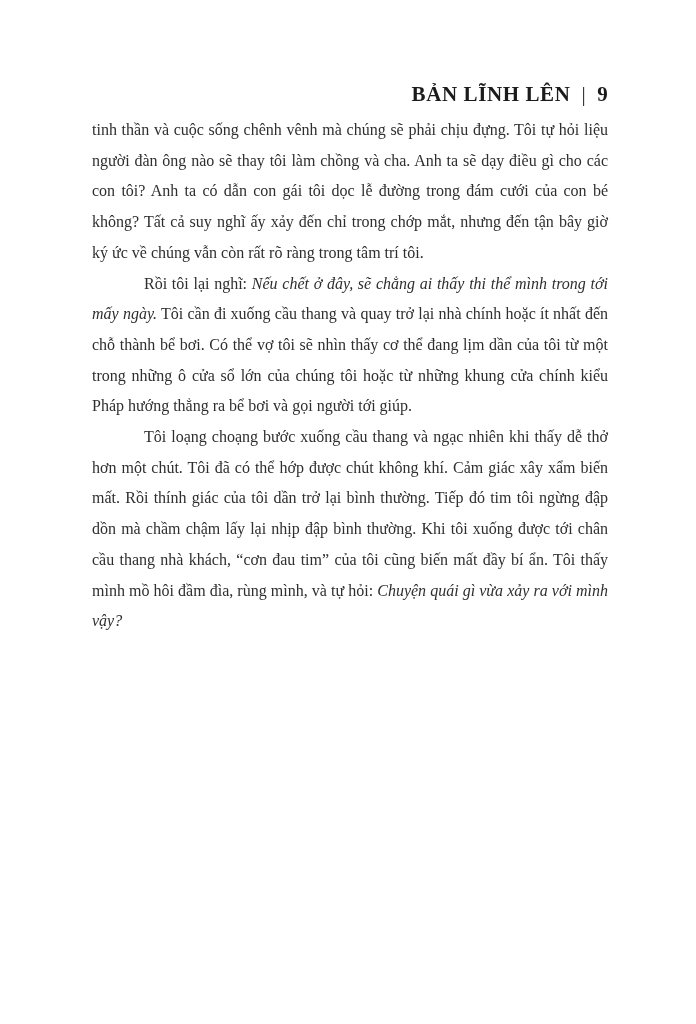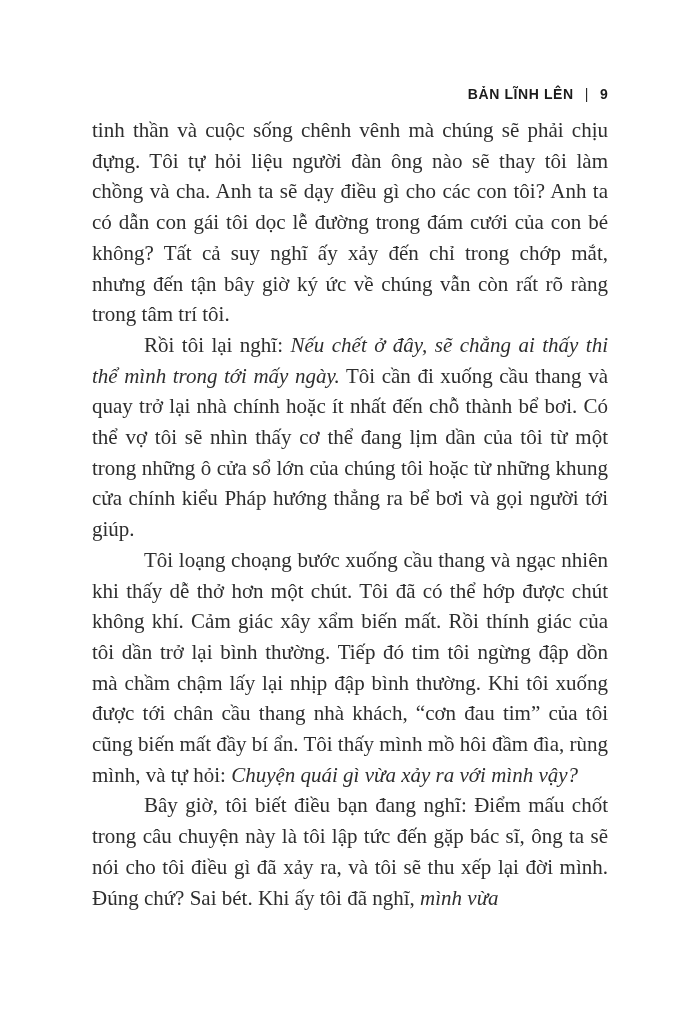--- a/index.html
+++ b/index.html
@@ -13,39 +13,39 @@
     height: 1024px;
     background: #ffffff;
     box-sizing: border-box;
     padding: 84px 88px 0 92px;
     overflow: hidden;
   }
   .running-head {
     display: flex;
     justify-content: flex-end;
     align-items: center;
-    font-family: Liberation Sans, sans-serif;
+    font-family: Liberation Serif, serif;
     font-weight: 700;
-    font-size: 14px;
+    font-size: 21px;
     line-height: 20px;
     letter-spacing: 0.6px;
     color: #1b1b1b;
     margin-bottom: 11px;
   }
   .running-head .sep {
     font-weight: 400;
     margin: 0 11px;
     color: #2a2a2a;
   }
   .running-head .page-num {
     letter-spacing: 0.2px;
   }
   .body-text {
     font-family: "Liberation Serif", "DejaVu Serif", serif;
-    font-size: 21px;
+    font-size: 16px;
     line-height: 30.7px;
     color: #2e2e2e;
     text-align: justify;
   }
   .body-text p {
     margin: 0;
     padding: 0;
   }
   .body-text p.indent {
     text-indent: 52px;
@@ -62,15 +62,14 @@
   <header class="running-head">
     <span>BẢN LĨNH LÊN</span>
     <span class="sep">|</span>
     <span class="page-num">9</span>
   </header>
 
   <main class="body-text">
       <p><span>tinh thần và cuộc sống chênh vênh mà chúng sẽ phải chịu đựng. Tôi tự hỏi liệu người đàn ông nào sẽ thay tôi làm chồng và cha. Anh ta sẽ dạy điều gì cho các con tôi? Anh ta có dẫn con gái tôi dọc lễ đường trong đám cưới của con bé không? Tất cả suy nghĩ ấy xảy đến chỉ trong chớp mắt, nhưng đến tận bây giờ ký ức về chúng vẫn còn rất rõ ràng trong tâm trí tôi.</span></p>
       <p class="indent"><span>Rồi tôi lại nghĩ: </span><em>Nếu chết ở đây, sẽ chẳng ai thấy thi thể mình trong tới mấy ngày.</em><span> Tôi cần đi xuống cầu thang và quay trở lại nhà chính hoặc ít nhất đến chỗ thành bể bơi. Có thể vợ tôi sẽ nhìn thấy cơ thể đang lịm dần của tôi từ một trong những ô cửa sổ lớn của chúng tôi hoặc từ những khung cửa chính kiểu Pháp hướng thẳng ra bể bơi và gọi người tới giúp.</span></p>
       <p class="indent"><span>Tôi loạng choạng bước xuống cầu thang và ngạc nhiên khi thấy dễ thở hơn một chút. Tôi đã có thể hớp được chút không khí. Cảm giác xây xẩm biến mất. Rồi thính giác của tôi dần trở lại bình thường. Tiếp đó tim tôi ngừng đập dồn mà chầm chậm lấy lại nhịp đập bình thường. Khi tôi xuống được tới chân cầu thang nhà khách, “cơn đau tim” của tôi cũng biến mất đầy bí ẩn. Tôi thấy mình mồ hôi đầm đìa, rùng mình, và tự hỏi: </span><em>Chuyện quái gì vừa xảy ra với mình vậy?</em></p>
-      <p class="indent"><span>Bây giờ, tôi biết điều bạn đang nghĩ: Điểm mấu chốt trong câu chuyện này là tôi lập tức đến gặp bác sĩ, ông ta sẽ nói cho tôi điều gì đã xảy ra, và tôi sẽ thu xếp lại đời mình. Đúng chứ? Sai bét. Khi ấy tôi đã nghĩ, </span><em>mình vừa</em></p>
     </main>
 </div>
 
 </body></html>

